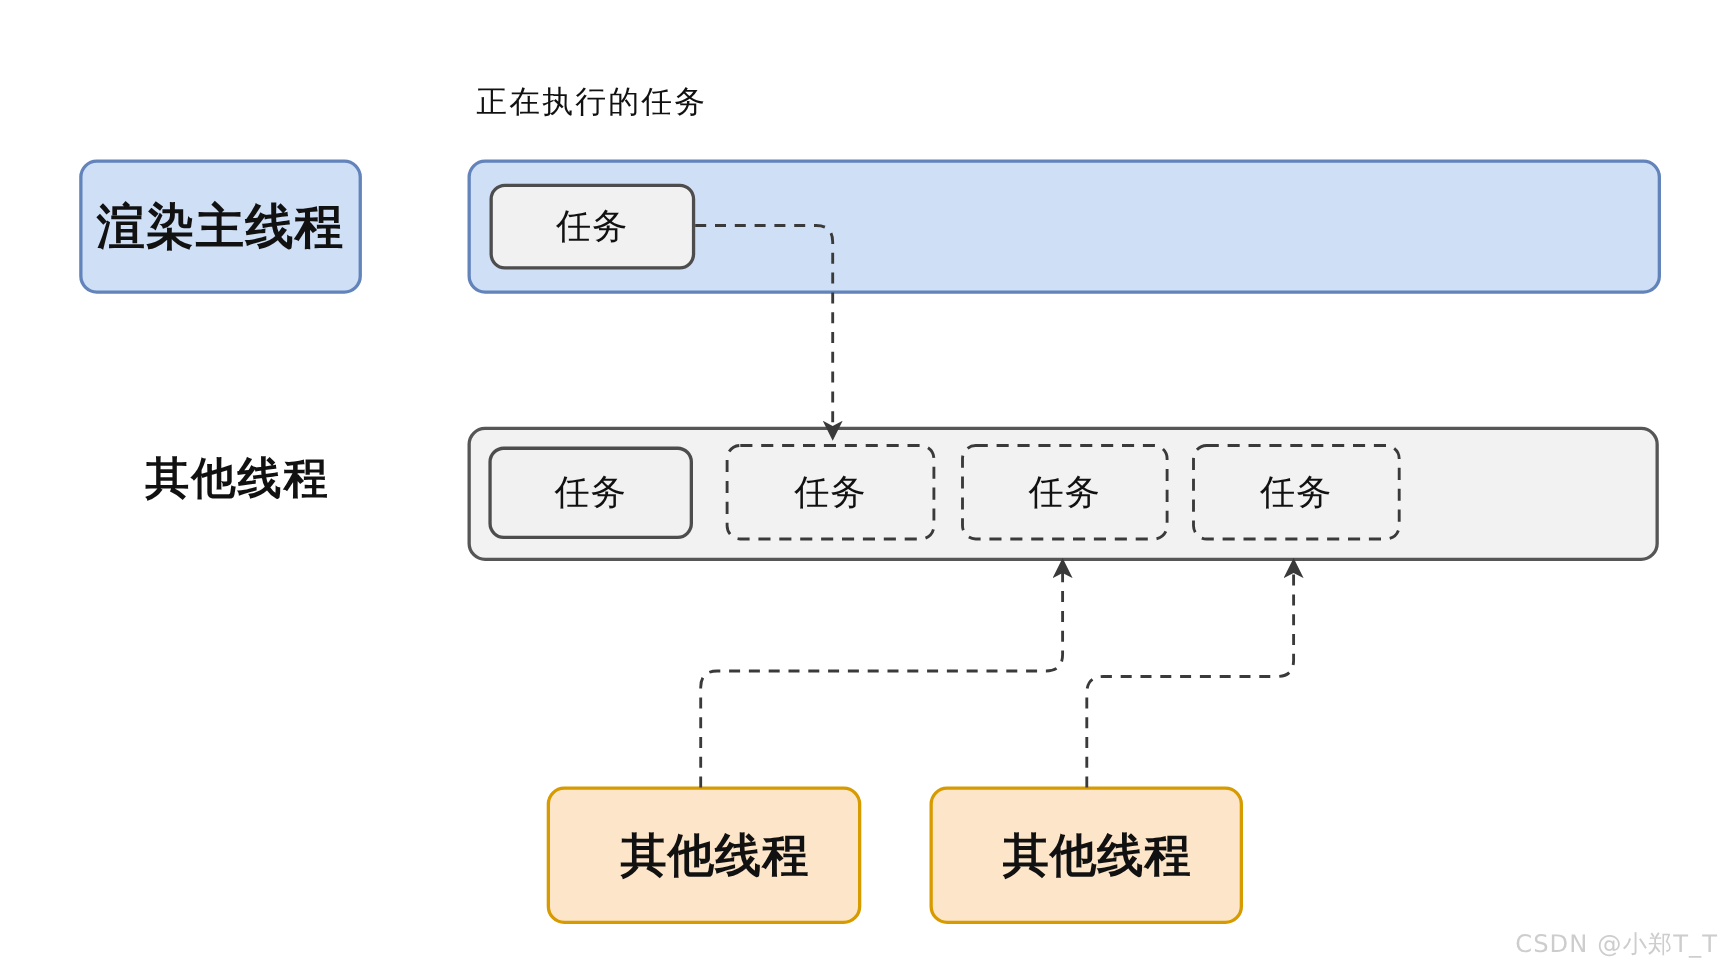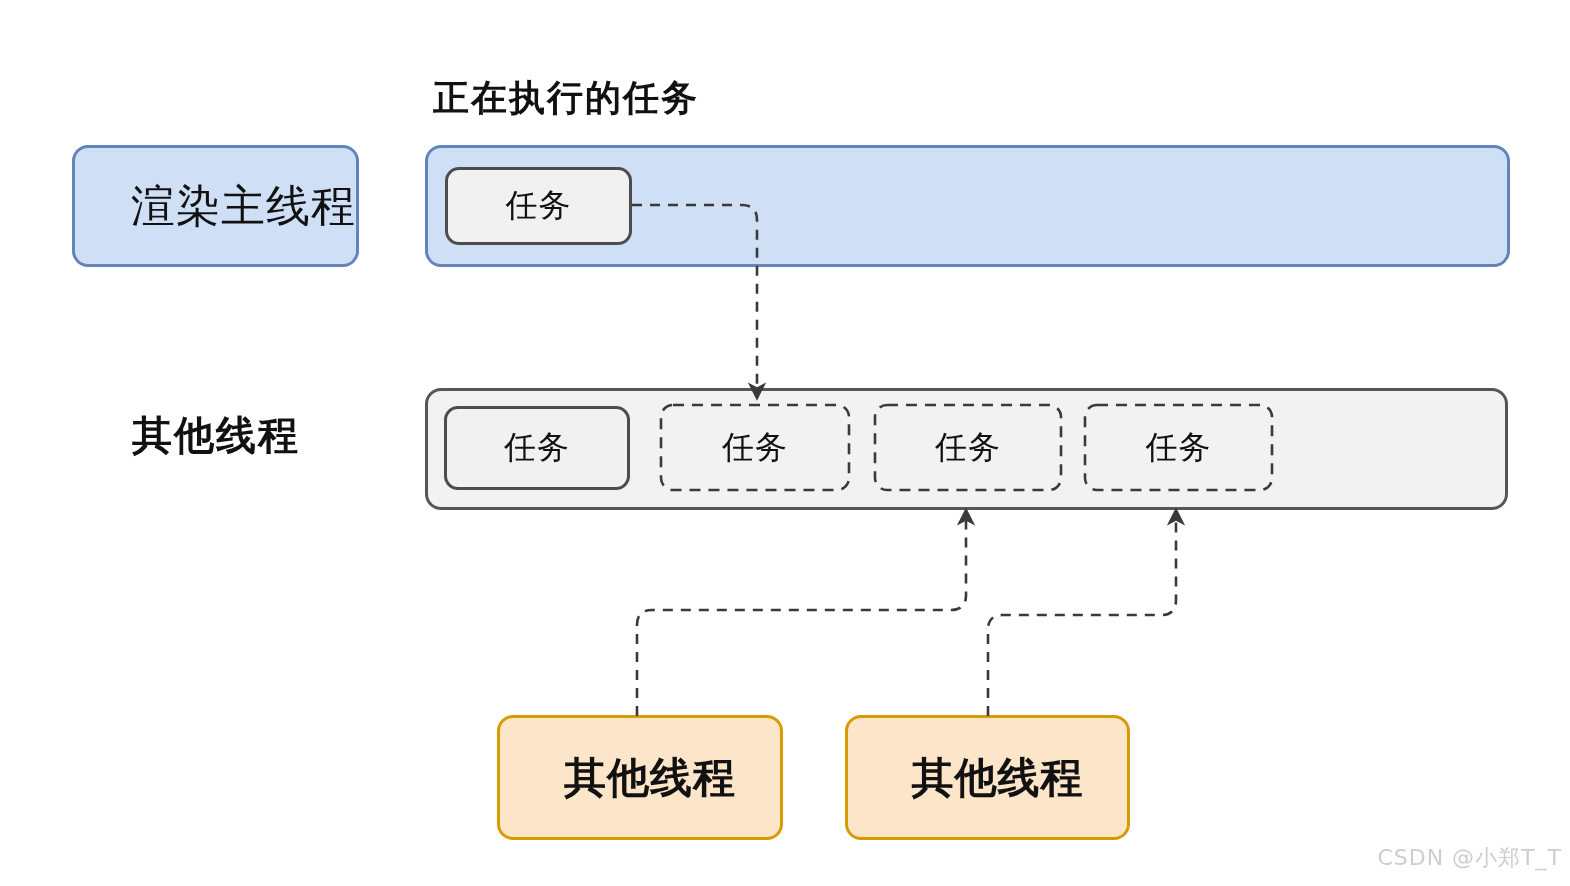--- a/index.html
+++ b/index.html
@@ -8,42 +8,42 @@
     width:1570px;height:886px;
     background:var(--background,#ffffff);
     font-family:"DejaVu Sans","Liberation Sans",sans-serif;
     color:var(--text,#111);
     overflow:hidden;
   }
   .abs{position:absolute;}
   
   .title{
     left:433px;top:74px;
-    font-size:36px;font-weight:700;letter-spacing:2px;
+    font-size:28px;font-weight:400;letter-spacing:2px;
     white-space:nowrap;z-index:6;
   }
   .queue-label{
     left:28px;top:410px;width:376px;
     text-align:center;z-index:6;
   }
   .queue-label .zh{font-size:40px;font-weight:600;letter-spacing:2px;line-height:50px;}
   .queue-label .en{
     font-family:"DejaVu Sans Mono","Liberation Mono",monospace;
     font-size:38px;font-weight:500;line-height:52px;letter-spacing:1px;
   }
   
   .blue-box{
     background:var(--blue_fill,#cfdff6);
     border:3px solid var(--blue_border,#6284ba);
     border-radius:16px;box-sizing:border-box;z-index:1;
   }
   .thread-label-box{
-    left:72px;top:145px;width:287px;height:122px;
-    display:flex;align-items:center;justify-content:flex-end;
-    font-size:44px;font-weight:400;letter-spacing:1px;z-index:2;
+    left:72px;top:145px;width:257px;height:122px;
+    display:flex;align-items:center;justify-content:center;
+    font-size:44px;font-weight:700;letter-spacing:1px;z-index:2;
   }
   .main-thread-bar{left:425px;top:145px;width:1085px;height:122px;}
   
   .queue-bar{
     left:425px;top:388px;width:1083px;height:122px;
     background:var(--gray_fill,#f2f2f2);
     border:3px solid var(--gray_border,#565656);
     border-radius:16px;box-sizing:border-box;z-index:1;
   }
   .task-box{

